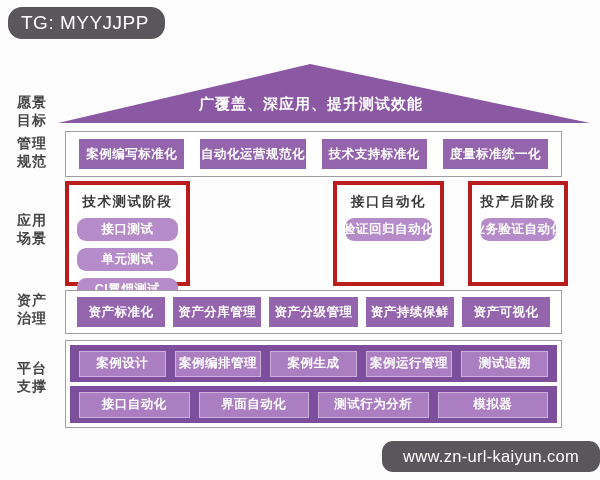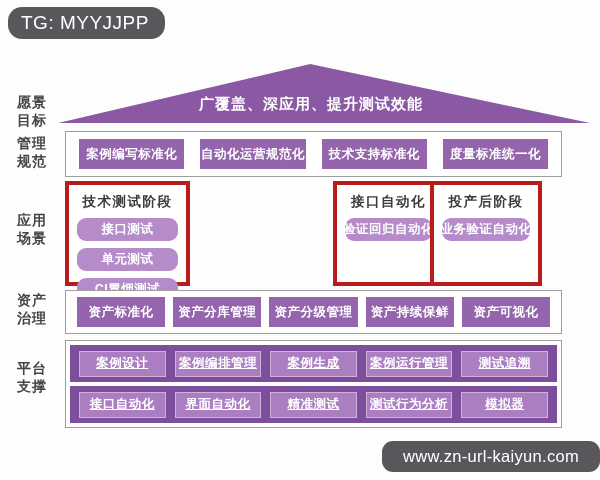--- a/index.html
+++ b/index.html
@@ -70,21 +70,20 @@
   }
   .platform-bar{
     flex:1;background:#7c4e9b;display:flex;align-items:center;
     gap:9px;padding:0 9px;
   }
   .pill-plat{
     flex:1;height:26px;background:#aa7ec1;border:1px solid #cfb0dd;
     color:#ffffff;display:flex;align-items:center;justify-content:center;
     font-size:12.5px;font-weight:bold;letter-spacing:0.5px;white-space:nowrap;
     box-sizing:border-box;
-    text-decoration:underline;
   }
 </style>
 </head>
 <body>
 
 <div class="canvas">
 
   <div class="tg-badge">TG: MYYJJPP</div>
 
   <div class="rail-label" style="top:94px">愿景
@@ -115,21 +114,21 @@
     <div class="pill-light">单元测试</div>
     <div class="pill-light">CI冒烟测试</div>
   </div>
 
 
   <div class="stage" style="left:333px;width:111px">
     <div class="stage-title">接口自动化</div>
     <div class="pill-light">验证回归自动化</div>
   </div>
 
-  <div class="stage" style="left:430px;width:112px">
+  <div class="stage" style="left:468px;width:100px">
     <div class="stage-title">投产后阶段</div>
     <div class="pill-light">业务验证自动化</div>
   </div>
 
   <div class="frame row-frame asset-frame">
     <div class="pill-dark">资产标准化</div>
     <div class="pill-dark">资产分库管理</div>
     <div class="pill-dark">资产分级管理</div>
     <div class="pill-dark">资产持续保鲜</div>
     <div class="pill-dark">资产可视化</div>
@@ -139,21 +138,20 @@
     <div class="platform-bar">
       <div class="pill-plat">案例设计</div>
       <div class="pill-plat">案例编排管理</div>
       <div class="pill-plat">案例生成</div>
       <div class="pill-plat">案例运行管理</div>
       <div class="pill-plat">测试追溯</div>
     </div>
     <div class="platform-bar">
       <div class="pill-plat">接口自动化</div>
       <div class="pill-plat">界面自动化</div>
-      <div class="pill-plat">精准测试</div>
       <div class="pill-plat">测试行为分析</div>
       <div class="pill-plat">模拟器</div>
     </div>
   </div>
 
   <div class="site-badge">www.zn-url-kaiyun.com</div>
 
 </div>
 
 </body></html>

